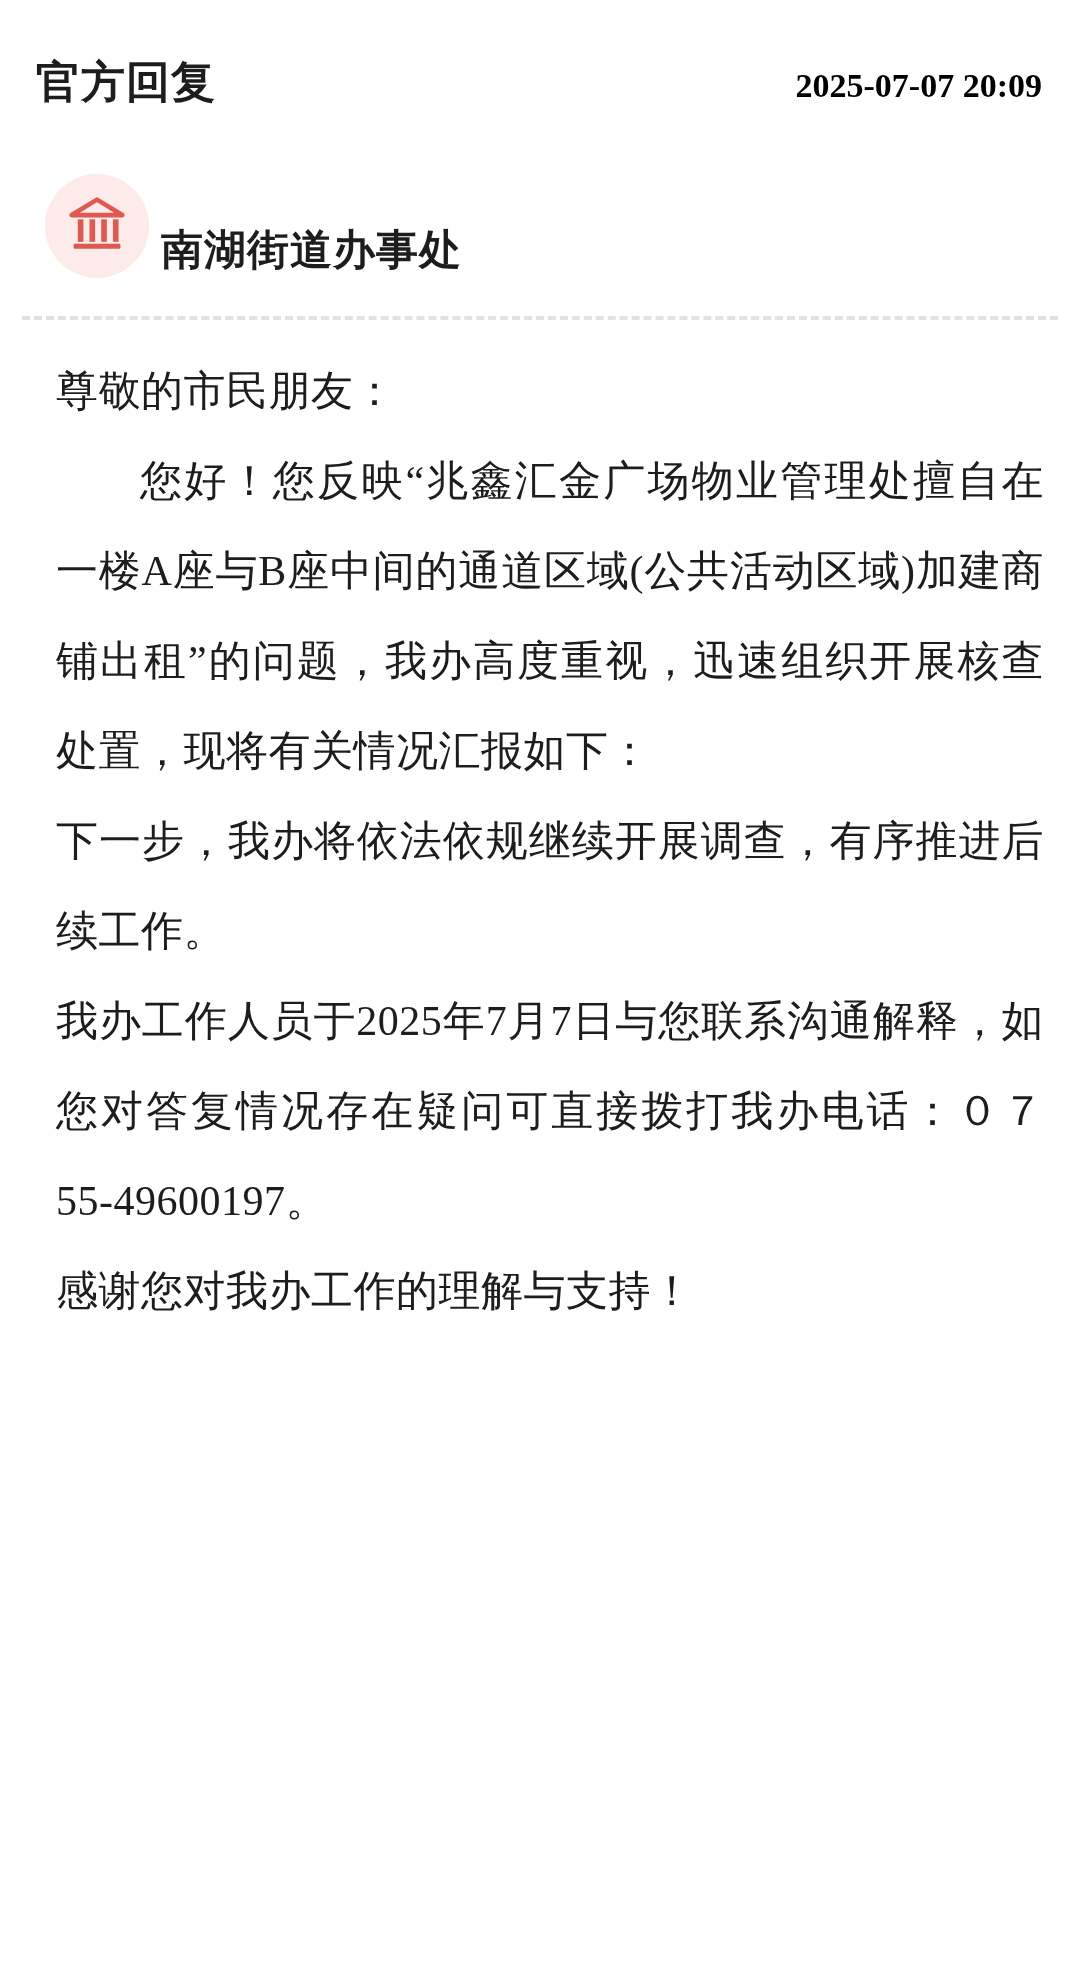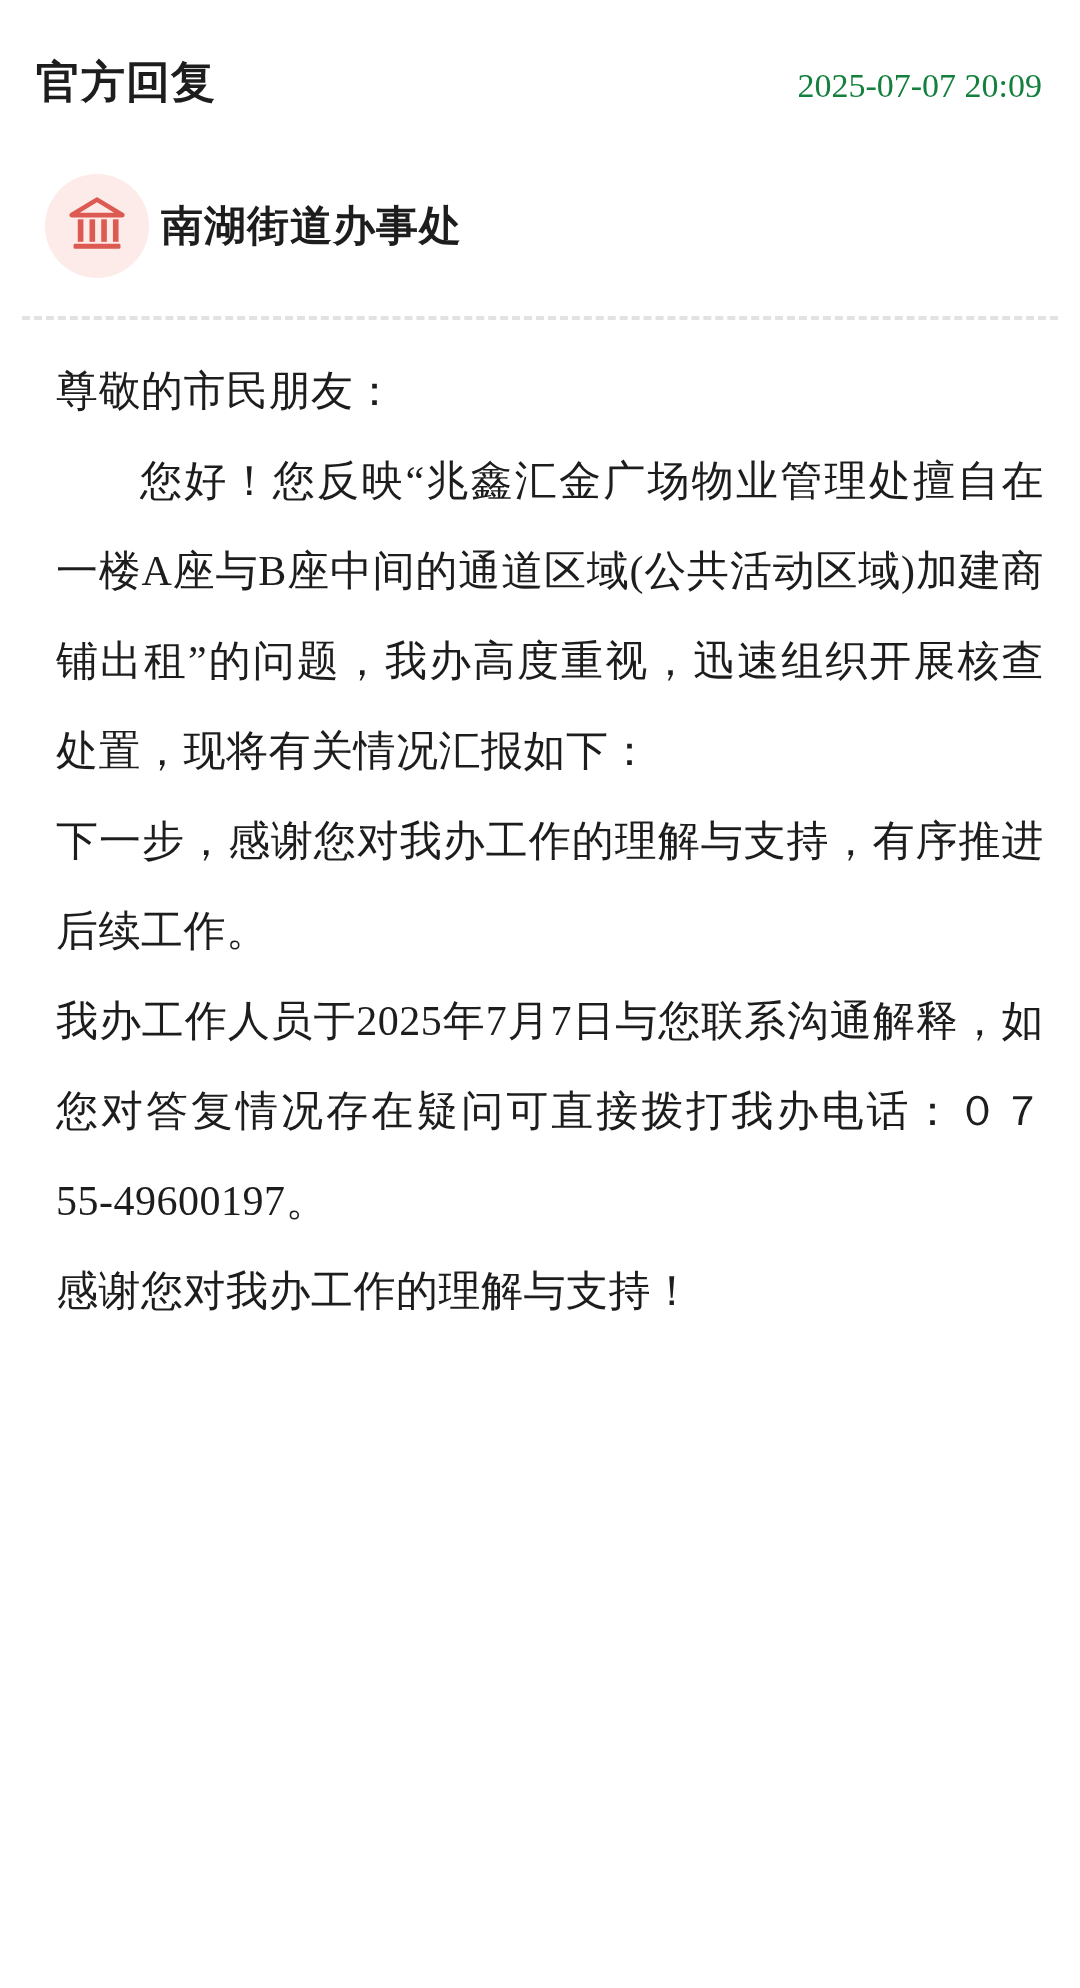--- a/index.html
+++ b/index.html
@@ -28,27 +28,27 @@
     font-size: 44px;
     line-height: 52px;
     font-weight: 700;
     color: #1d1d1d;
     letter-spacing: 1px;
   }
   .timestamp {
     font-family: "Liberation Serif", "DejaVu Serif", serif;
     font-size: 34px;
     line-height: 44px;
-    color: #15803d;
-    font-weight: 400;
+    color: #000000;
+    font-weight: 700;
   }
   
   .org-row {
     display: flex;
-    align-items: center;
+    align-items: flex-end;
     margin: 66px 36px 0 45px;
   }
   .avatar {
     width: 104px;
     height: 104px;
     border-radius: 50%;
     background: #fcebe8;
     display: flex;
     align-items: center;
     justify-content: center;
@@ -110,18 +110,18 @@
       </span>
     </div>
     <div class="org-name">南湖街道办事处</div>
   </div>
 
   <hr class="divider">
 
   <div class="reply-body">
     <p>尊敬的市民朋友：</p>
     <p class="indent">您好！您反映“兆鑫汇金广场物业管理处擅自在一楼A座与B座中间的通道区域(公共活动区域)加建商铺出租”的问题，我办高度重视，迅速组织开展核查处置，现将有关情况汇报如下：</p>
-    <p>下一步，感谢您对我办工作的理解与支持，有序推进后续工作。</p>
+    <p>下一步，我办将依法依规继续开展调查，有序推进后续工作。</p>
     <p>我办工作人员于2025年7月7日与您联系沟通解释，如您对答复情况存在疑问可直接拨打我办电话：０７55-49600197。</p>
     <p>感谢您对我办工作的理解与支持！</p>
   </div>
 
 </div>
 
 </body></html>

